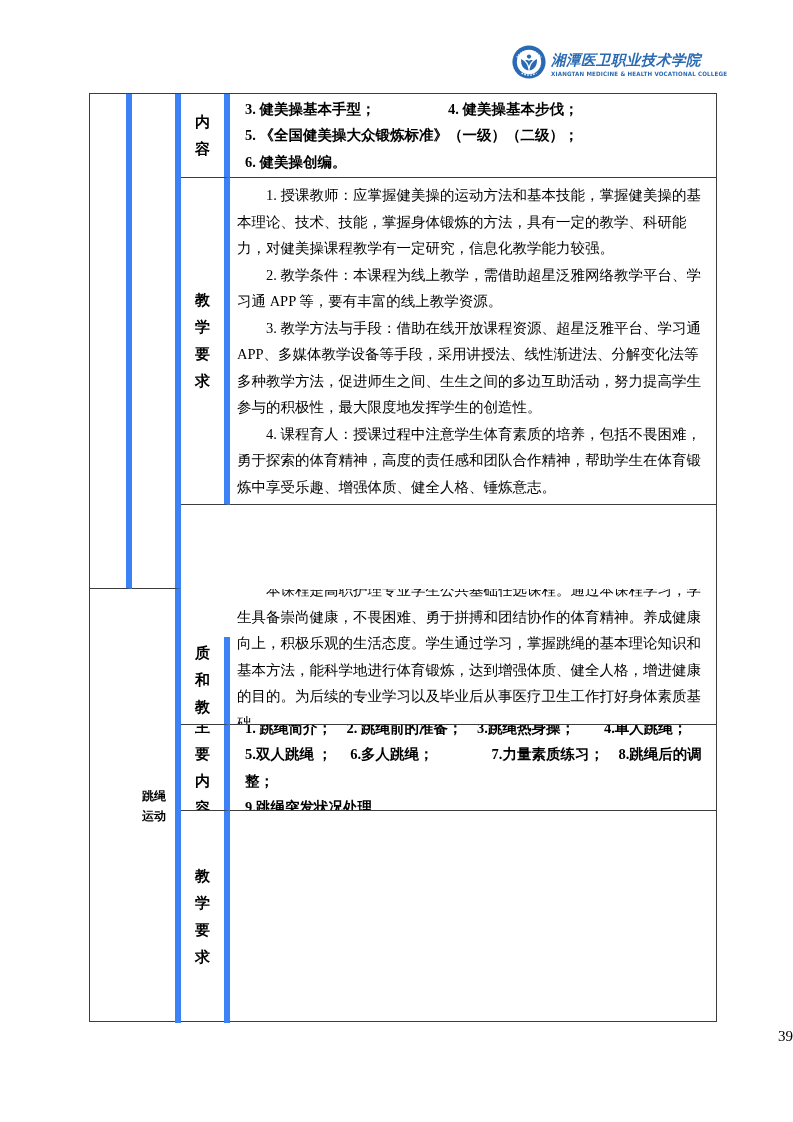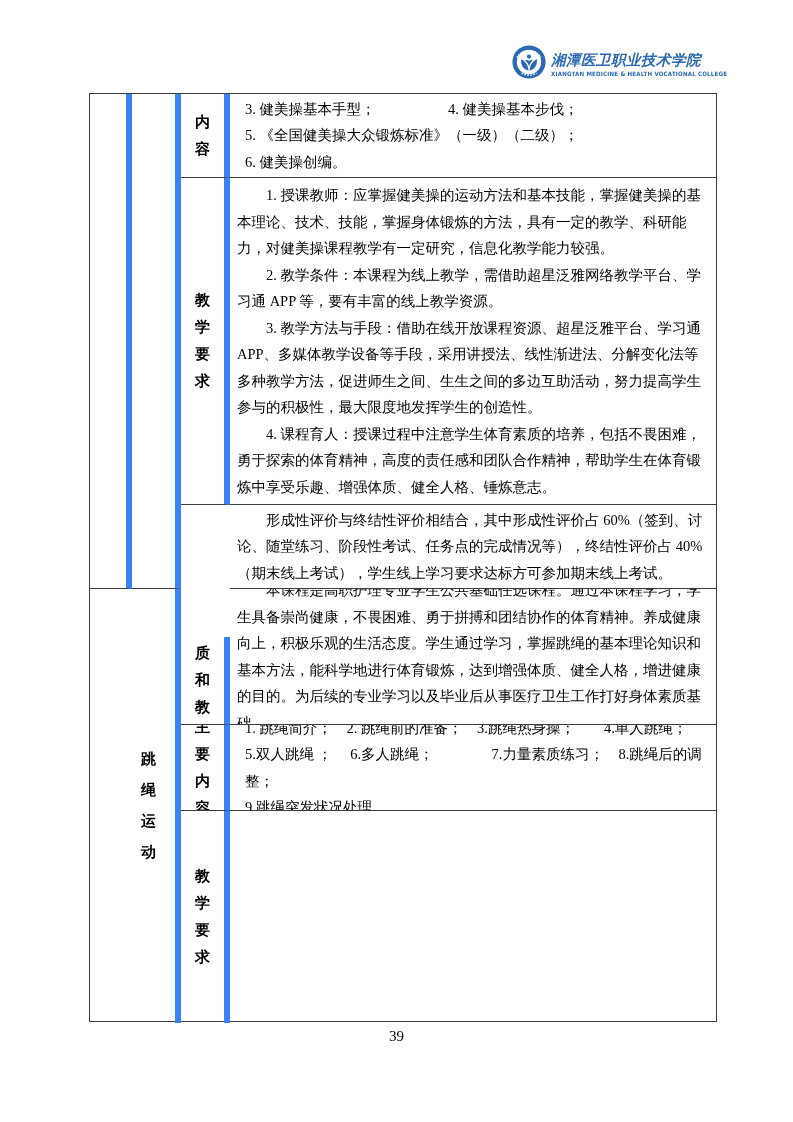--- a/index.html
+++ b/index.html
@@ -69,47 +69,47 @@
   .a-t5 { grid-area: 5 / 4 / 6 / 5; }
   .a-l6 { grid-area: 6 / 3 / 7 / 4; }
   .a-t6 { grid-area: 6 / 4 / 7 / 5; }
 
   .numcell {
     display: flex; align-items: center; justify-content: center;
     font-size: 15px;
   }
   .namecell {
     display: flex; align-items: center; justify-content: center;
-    text-align: left;
+    text-align: right;
     font-family: "DejaVu Sans", "Liberation Sans", sans-serif;
-    font-weight: bold; font-size: 15px; line-height: 31px;
+    font-weight: bold; font-size: 12px; line-height: 20px;
     padding: 0 9px;
   }
   .labelcell {
     display: flex; align-items: center; justify-content: center;
     text-align: center;
     font-family: "DejaVu Sans", "Liberation Sans", sans-serif;
     font-weight: bold; font-size: 15px; line-height: 27px;
     padding: 0 7px;
   }
   .textcell {
     display: flex; align-items: center;
     padding: 0 8px 0 7px;
   }
   .textcell .txt {
     white-space: pre-wrap;
     font-size: 14.5px; line-height: 26.5px;
     width: 100%;
   }
-  .textcell.items { padding-left: 15px; }
+  .textcell.items { padding-left: 15px; font-weight: bold; }
 
   
   .pageno {
     position: absolute; top: 1028px; left: 0;
-    width: 793px; text-align: center;
+    width: 793px; text-align: right;
     font-size: 15px;
   }
 </style>
 </head>
 <body>
 
 <div class="page">
 
   <div class="logo">
     <svg width="34" height="34" viewBox="0 0 34 34">
@@ -141,23 +141,20 @@
     </div>
 
     <div class="cell labelcell a-l2">教学要求</div>
     <div class="cell textcell br0 a-t2">
       <div class="txt">　　1. 授课教师：应掌握健美操的运动方法和基本技能，掌握健美操的基本理论、技术、技能，掌握身体锻炼的方法，具有一定的教学、科研能力，对健美操课程教学有一定研究，信息化教学能力较强。
 　　2. 教学条件：本课程为线上教学，需借助超星泛雅网络教学平台、学习通 APP 等，要有丰富的线上教学资源。
 　　3. 教学方法与手段：借助在线开放课程资源、超星泛雅平台、学习通 APP、多媒体教学设备等手段，采用讲授法、线性渐进法、分解变化法等多种教学方法，促进师生之间、生生之间的多边互助活动，努力提高学生参与的积极性，最大限度地发挥学生的创造性。
 　　4. 课程育人：授课过程中注意学生体育素质的培养，包括不畏困难，勇于探索的体育精神，高度的责任感和团队合作精神，帮助学生在体育锻炼中享受乐趣、增强体质、健全人格、锤炼意志。</div>
     </div>
 
-    <div class="cell textcell br0 a-t3">
-      <div class="txt">　　形成性评价与终结性评价相结合，其中形成性评价占 60%（签到、讨论、随堂练习、阶段性考试、任务点的完成情况等），终结性评价占 40%（期末线上考试），学生线上学习要求达标方可参加期末线上考试。</div>
-    </div>
 
     <div class="cell namecell bb0 a-name2">跳绳运动</div>
 
     <div class="cell labelcell a-l4">课程性质和教学目标</div>
     <div class="cell labelcell a-l5">主要内容</div>
 
     <div class="cell textcell br0 a-t4">
       <div class="txt">　　本课程是高职护理专业学生公共基础任选课程。通过本课程学习，学生具备崇尚健康，不畏困难、勇于拼搏和团结协作的体育精神。养成健康向上，积极乐观的生活态度。学生通过学习，掌握跳绳的基本理论知识和基本方法，能科学地进行体育锻炼，达到增强体质、健全人格，增进健康的目的。为后续的专业学习以及毕业后从事医疗卫生工作打好身体素质基础。</div>
     </div>
     <div class="cell textcell items br0 a-t5">

